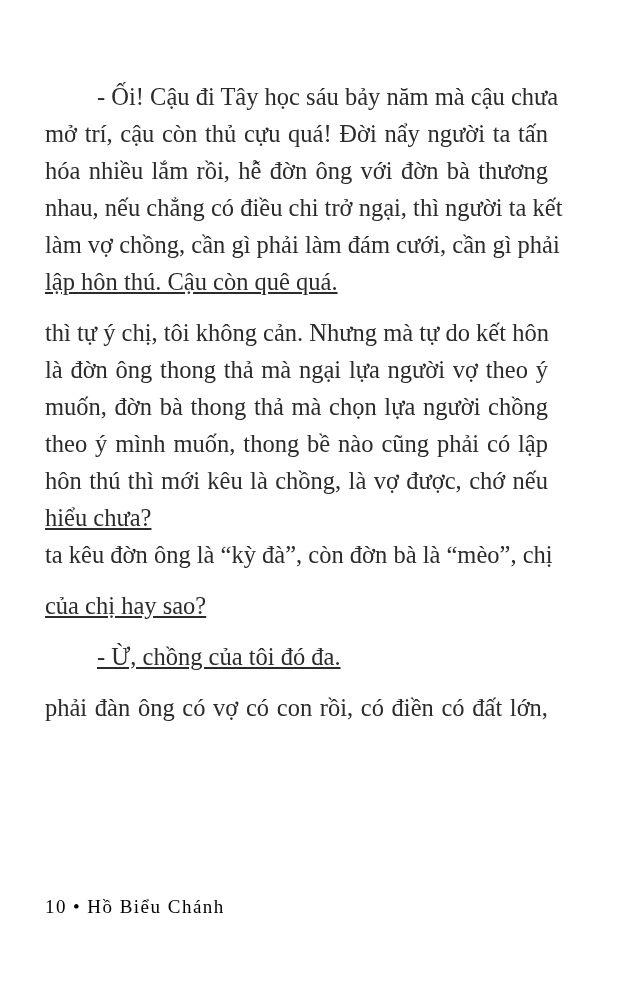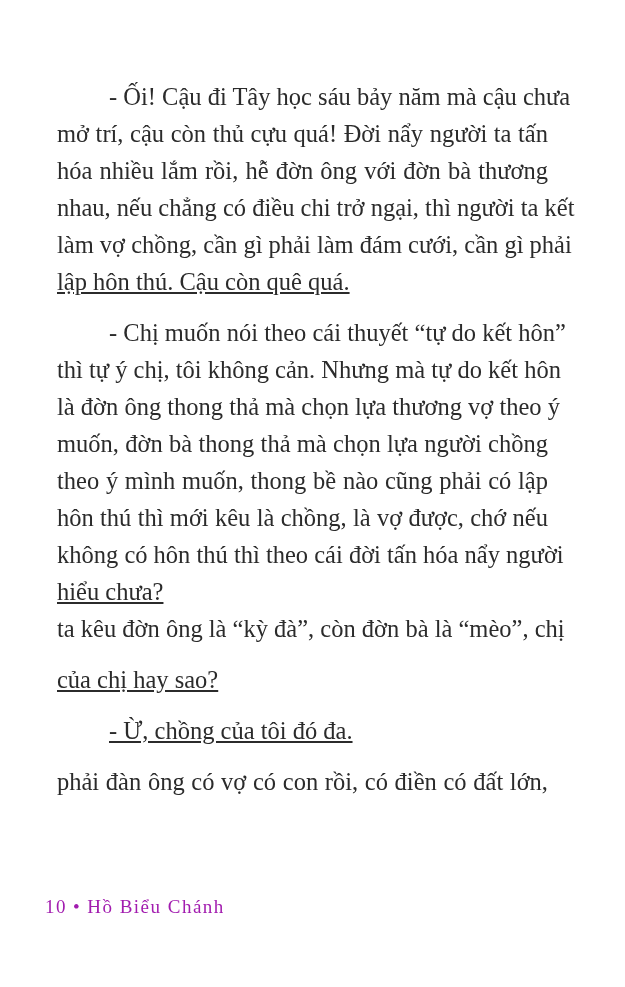--- a/index.html
+++ b/index.html
@@ -2,51 +2,49 @@
 <html><head>
 <meta charset="utf-8">
 <style>
   html, body { margin: 0; padding: 0; background: #ffffff; }
   body { width: 625px; height: 987px; position: relative; overflow: hidden; }
   .page {
     position: absolute; left: 45px; top: 78px; width: 503px;
     font-family: "Liberation Serif", "DejaVu Serif", serif;
     font-size: 24.5px; line-height: 37px; color: #2b2b2b;
   }
-  .para { margin: 0 0 14px 12px; text-align: justify; text-align-last: left; }
+  .para { margin: 0 0 14px 0; text-align: justify; text-align-last: left; }
   .line { display: block; white-space: nowrap; text-align: justify; text-align-last: justify; }
   .line.last { text-align-last: left; text-decoration: underline; }
   .line.indent { padding-left: 52px; }
   .footer {
     position: absolute; left: 45px; top: 896px;
     font-family: "Liberation Serif", "DejaVu Serif", serif;
-    font-size: 19px; letter-spacing: 1.5px; color: #a21caf;
+    font-size: 19px; letter-spacing: 1.5px; color: #000000;
   }
   .footer .bullet { margin: 0 6px; }
 </style>
 </head>
 <body>
 
 <div class="page">
   <p class="para">
     <span class="line indent">- Ối! Cậu đi Tây học sáu bảy năm mà cậu chưa</span>
     <span class="line">mở trí, cậu còn thủ cựu quá! Đời nẩy người ta tấn</span>
     <span class="line">hóa nhiều lắm rồi, hễ đờn ông với đờn bà thương</span>
     <span class="line">nhau, nếu chẳng có điều chi trở ngại, thì người ta kết</span>
     <span class="line">làm vợ chồng, cần gì phải làm đám cưới, cần gì phải</span>
     <span class="line last">lập hôn thú. Cậu còn quê quá.</span>
   </p>
   <p class="para">
-    <span class="line indent">- Chị muốn nói theo cái thuyết “tự do kết hôn”</span>
     <span class="line">thì tự ý chị, tôi không cản. Nhưng mà tự do kết hôn</span>
-    <span class="line">là đờn ông thong thả mà chọn lựa thương vợ theo ý</span>
+    <span class="line">là đờn ông thong thả mà ngại lựa người vợ theo ý</span>
     <span class="line">muốn, đờn bà thong thả mà chọn lựa người chồng</span>
     <span class="line">theo ý mình muốn, thong bề nào cũng phải có lập</span>
     <span class="line">hôn thú thì mới kêu là chồng, là vợ được, chớ nếu</span>
-    <span class="line">không có hôn thú thì theo cái đời tấn hóa nẩy người</span>
     <span class="line last">hiểu chưa?</span>
     <span class="line">ta kêu đờn ông là “kỳ đà”, còn đờn bà là “mèo”, chị</span>
   </p>
   <p class="para">
     <span class="line last">của chị hay sao?</span>
   </p>
   <p class="para">
     <span class="line indent last">- Ừ, chồng của tôi đó đa.</span>
   </p>
   <p class="para">

